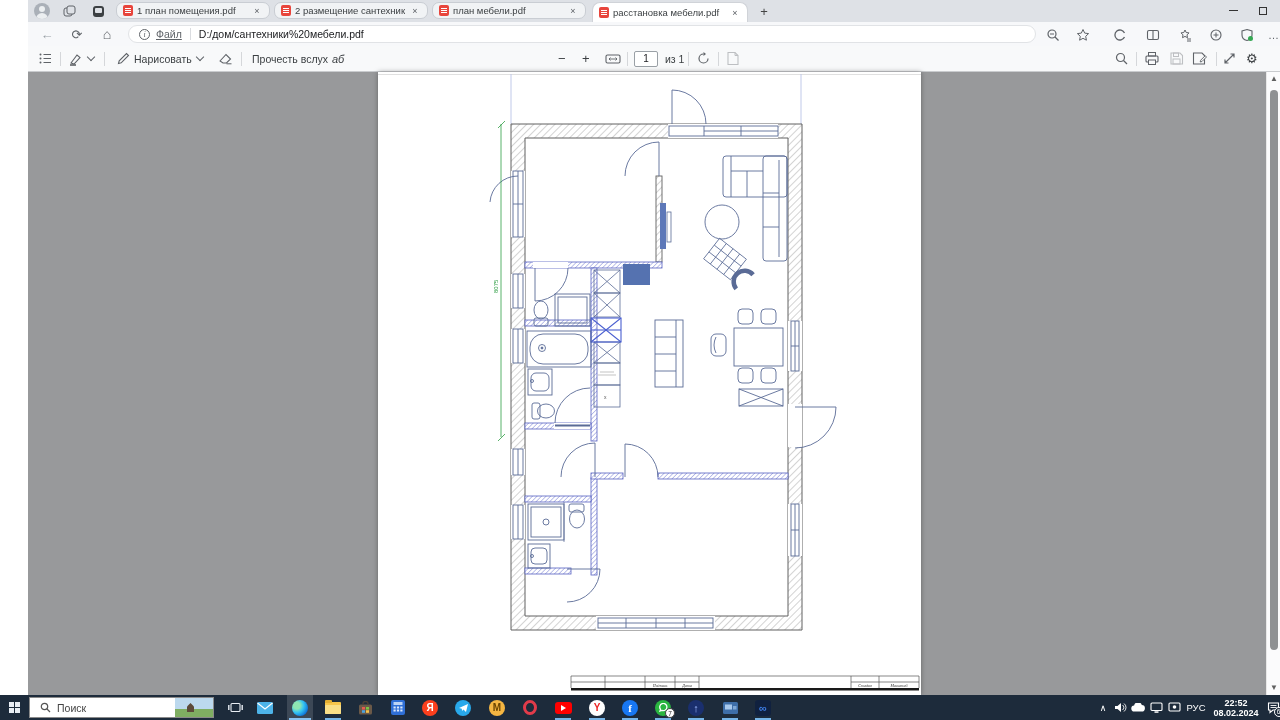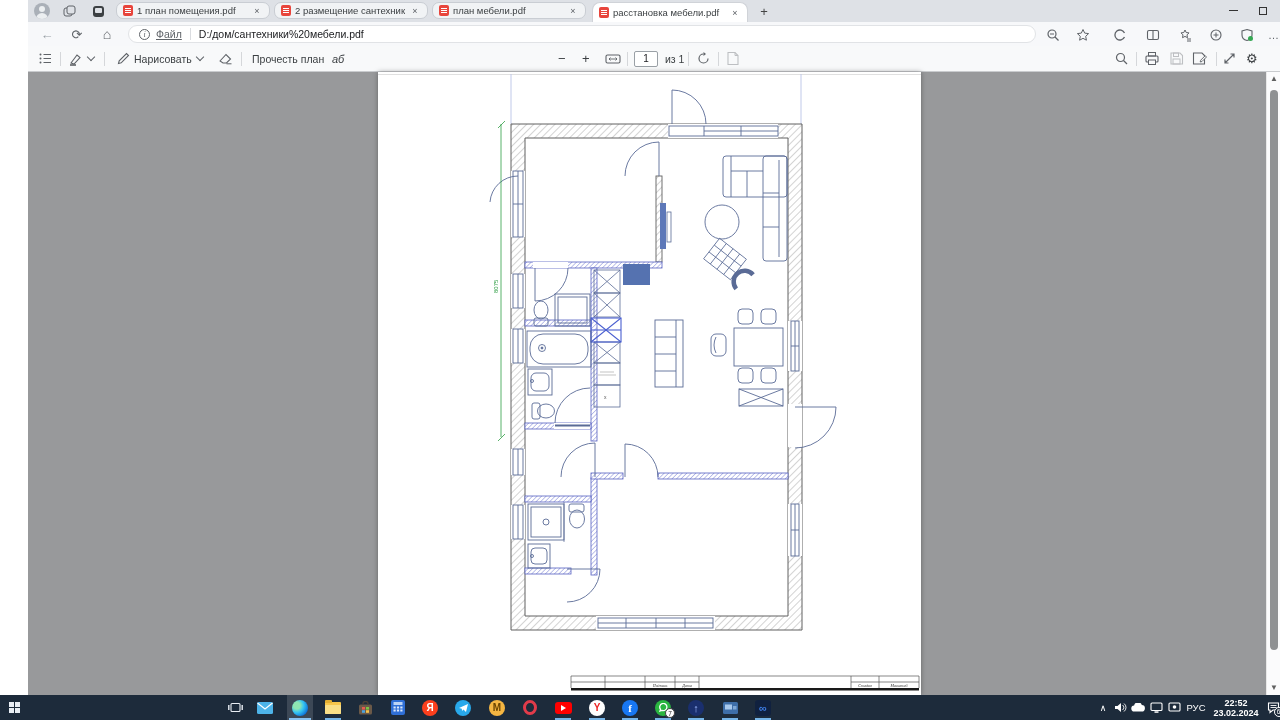--- a/index.html
+++ b/index.html
@@ -225,21 +225,21 @@
       </div>
     <div class="pb" style="left:190px;">
       <svg width="15" height="15" viewBox="0 0 15 15">
           <path d="M2 10 L8 3.5 L12.5 8 L8.5 12 H5z" fill="none" stroke="#5f6368" stroke-width="1.1"></path>
           <line x1="8.5" y1="12.8" x2="13.5" y2="12.8" stroke="#5f6368"></line>
         </svg>
     </div>
     <div class="pb" style="left:213px;">
         <span class="vsep"></span>
       </div>
-    <div class="pb" style="left:224px;">Прочесть план</div>
+    <div class="pb" style="left:224px;">Прочесть вслух</div>
     <div class="pb" style="left:304px; font-size:11px; font-style:italic;">аб</div>
     <div class="pb" style="left:530px; font-size:13px;">−</div>
     <div class="pb" style="left:554px; font-size:13px;">+</div>
     <div class="pb" style="left:577px;">
       <svg width="16" height="14" viewBox="0 0 16 14">
           <rect x="1" y="3" width="14" height="8" rx="1.5" fill="none" stroke="#5f6368" stroke-width="1.1"></rect>
           <path d="M4 7 h8 M5.5 5.5 L4 7 l1.5 1.5 M10.5 5.5 L12 7 l-1.5 1.5" fill="none" stroke="#5f6368" stroke-width=".9"></path>
         </svg>
     </div>
     <div class="pb" style="left:599px;">
@@ -603,20 +603,30 @@
 
 <div id="taskbar">
   <div id="start">
     <span class="winlogo">
         <span></span>
         <span></span>
         <span></span>
         <span></span>
       </span>
   </div>
+  <div id="tbsearch">
+    <span class="q">
+      <svg width="11" height="11" viewBox="0 0 11 11">
+          <circle cx="4.5" cy="4.5" r="3.2" fill="none" stroke="#555" stroke-width="1.2"></circle>
+          <line x1="7" y1="7" x2="10" y2="10" stroke="#555" stroke-width="1.2"></line>
+        </svg>
+    </span>
+    <span class="txt">Поиск</span>
+    <span class="img"></span>
+  </div>
   <div class="app" style="left:222px;">
     <svg width="15" height="13" viewBox="0 0 15 13">
         <rect x="3" y="2.5" width="9" height="8" rx="1" fill="none" stroke="#e9eef4" stroke-width="1.1"></rect>
         <line x1="0.8" y1="4" x2="0.8" y2="9" stroke="#e9eef4" stroke-width="1.4"></line>
         <line x1="14.2" y1="4" x2="14.2" y2="9" stroke="#e9eef4" stroke-width="1.4"></line>
       </svg>
   </div>
   <div class="app" style="left:252px;">
     <svg width="16" height="12" viewBox="0 0 16 12">
         <rect width="16" height="12" rx="1.5" fill="#4db3e8"></rect>
@@ -722,21 +732,21 @@
   </div>
   <div class="tray" style="left:1166px;width:16px;">
     <svg width="13" height="11" viewBox="0 0 13 11">
         <rect x="1" y="1" width="11" height="8" rx="1" fill="none" stroke="#fff" stroke-width="1.1"></rect>
         <circle cx="6.5" cy="5" r="1.8" fill="#fff"></circle>
       </svg>
   </div>
   <div class="tray" style="left:1183px;width:26px;font-size:9.5px;">РУС</div>
   <div class="tray" id="clock" style="left:1210px;width:52px;font-weight:bold;">
     <span>22:52</span>
-    <span>23.02.2024</span>
+    <span>08.02.2024</span>
   </div>
   <div class="tray" style="left:1264px;width:18px;">
     <span style="position:relative;display:inline-flex;">
       <svg width="13" height="12" viewBox="0 0 13 12">
           <path d="M1.5 1 h10 v7 h-5.5 l-3 2.5 v-2.5 h-1.5z" fill="none" stroke="#fff" stroke-width="1.1"></path>
           <line x1="3.5" y1="3.5" x2="9.5" y2="3.5" stroke="#fff" stroke-width="0.9"></line>
           <line x1="3.5" y1="5.5" x2="9.5" y2="5.5" stroke="#fff" stroke-width="0.9"></line>
         </svg>
       <span style="position:absolute;right:-4px;bottom:-3px;width:10px;height:10px;border-radius:50%;background:#1d2b3b;border:1px solid #fff;color:#fff;font-size:6.5px;display:flex;align-items:center;justify-content:center;">6</span>
     </span>

